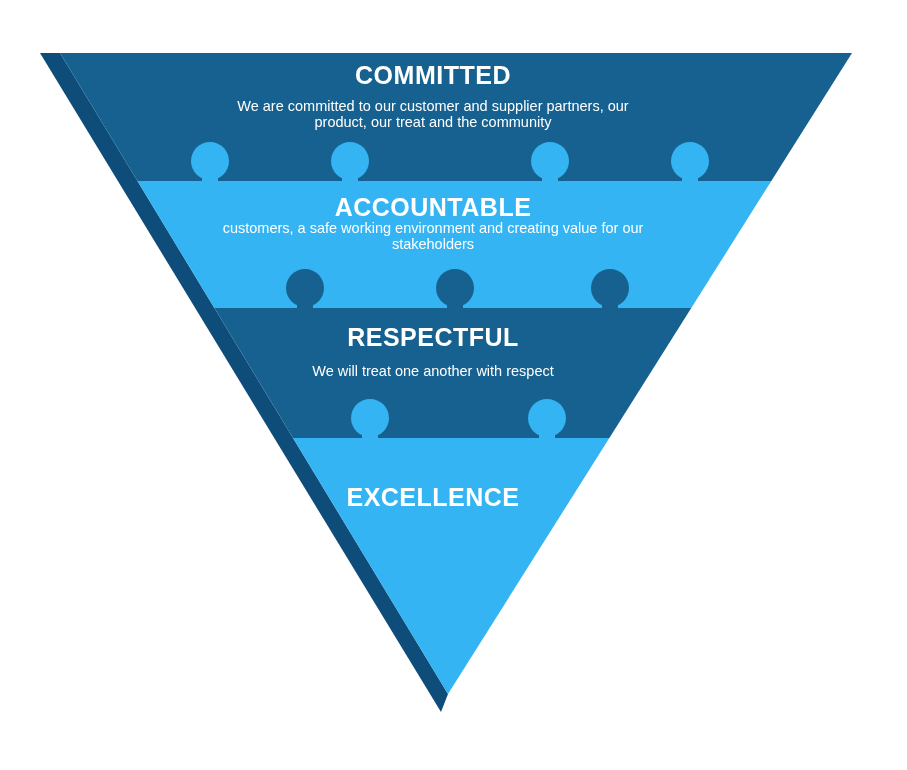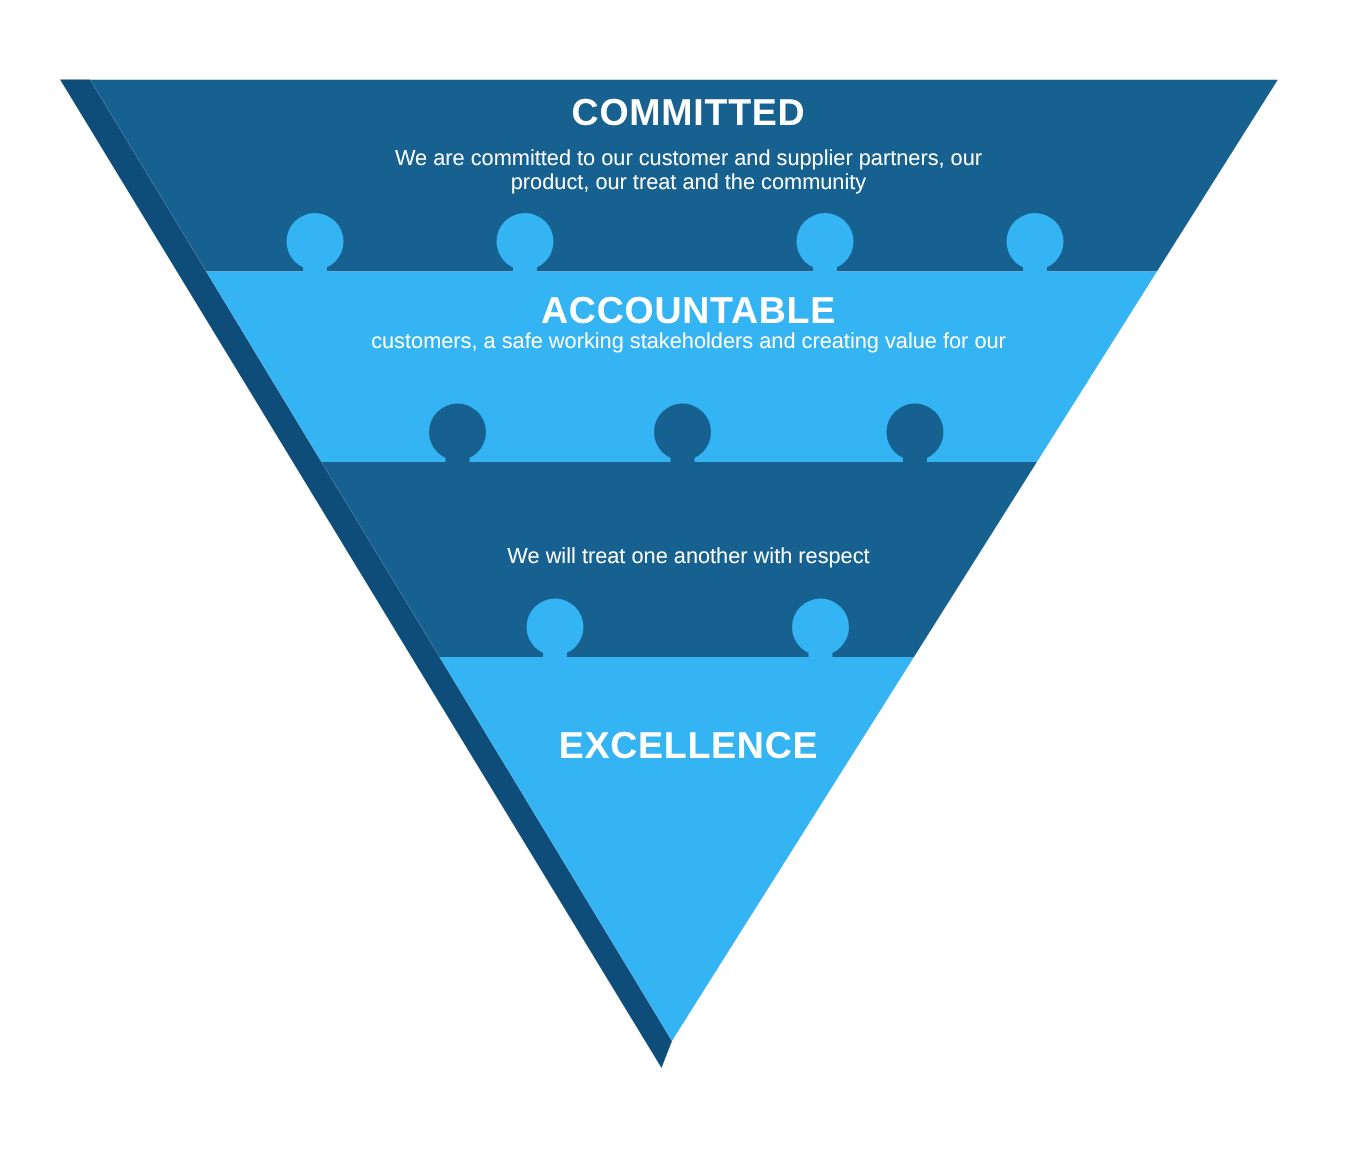--- a/index.html
+++ b/index.html
@@ -15,21 +15,21 @@
     overflow: hidden;
     font-family: "Liberation Sans", sans-serif;
   }
   .stage svg {
     position: absolute;
     left: 0;
     top: 0;
   }
   .band-text {
     position: absolute;
-    left: 459px;
+    left: 433px;
     transform: translateX(-50%);
     text-align: center;
     color: #ffffff;
     white-space: nowrap;
   }
   .level-title {
     font-size: 25px;
     font-weight: bold;
     letter-spacing: 0.5px;
   }
@@ -90,22 +90,24 @@
   </svg>
 
   <div class="band-text level-title" style="top:61px">COMMITTED</div>
   <div class="band-text level-body" style="top:99px">
     <div>We are committed to our customer and supplier partners, our</div>
     <div>product, our treat and the community</div>
   </div>
 
   <div class="band-text level-title" style="top:193px">ACCOUNTABLE</div>
   <div class="band-text level-body" style="top:221px">
-    <div>customers, a safe working stakeholders and creating value for our</div>
+    <div>customers, a safe working environment and creating value for our</div>
+    <div>stakeholders</div>
   </div>
 
+  <div class="band-text level-title" style="top:323px">RESPECTFUL</div>
   <div class="band-text level-body" style="top:364px">
     <div>We will treat one another with respect</div>
   </div>
 
   <div class="band-text level-title" style="top:483px">EXCELLENCE</div>
 
 </div>
 
 </body></html>

